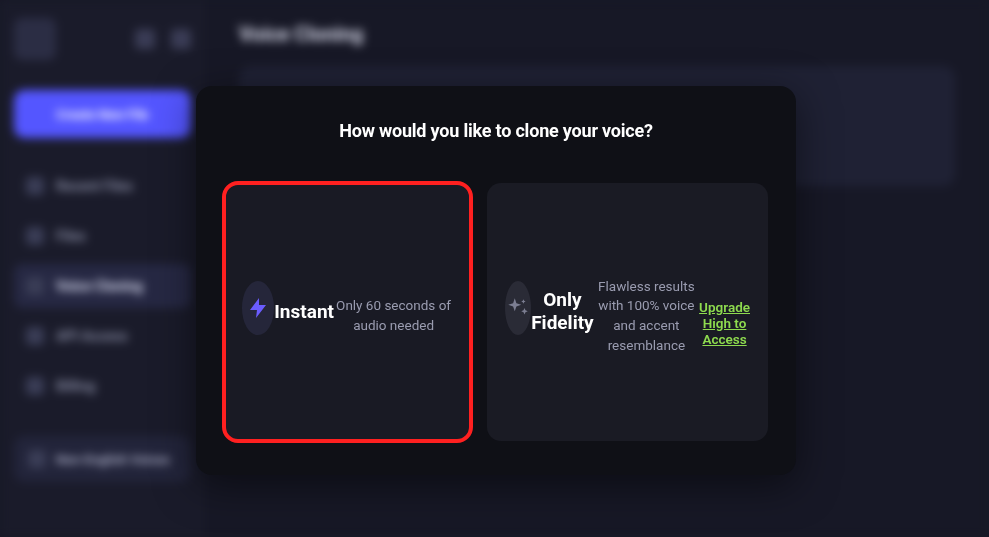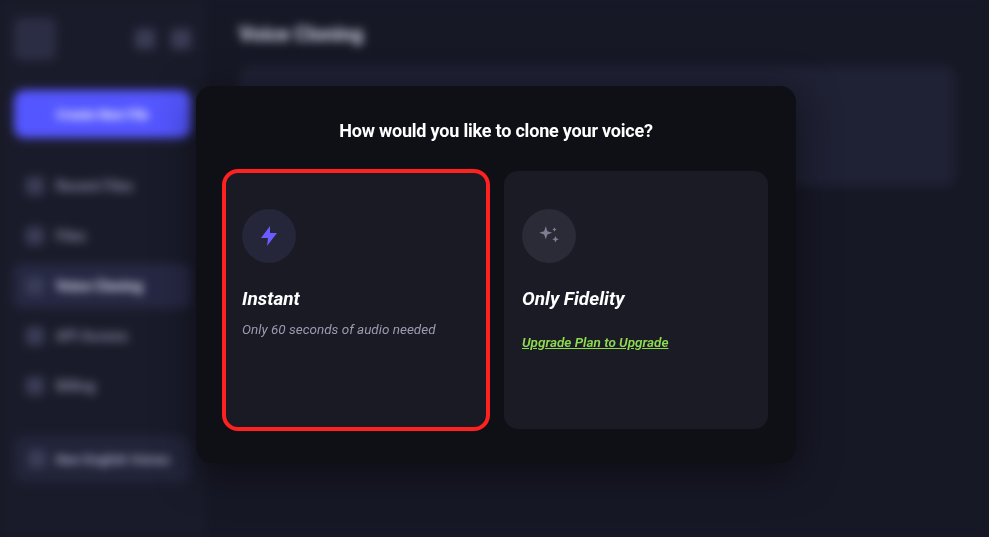--- a/index.html
+++ b/index.html
@@ -73,34 +73,33 @@
   .modal {
     position: absolute; left: 196px; top: 86px;
     width: 600px;
     background: #0f1016;
     border-radius: 16px;
     padding: 34px 28px;
     box-shadow: 0 10px 40px rgba(0,0,0,0.5);
   }
   .modal-title {
     text-align: center; font-size: 18px; font-weight: 700; color: #fff;
-    margin-bottom: 30px; letter-spacing: -0.2px;
+    margin-bottom: 42px; letter-spacing: -0.2px;
   }
   .cards {
     display: flex; gap: 16px;
   }
   .card {
     flex: 1; min-height: 258px;
     background: #1a1b24;
     border-radius: 14px;
     padding: 30px 18px 22px;
-    display: flex; flex-direction: column; align-items: flex-start;
+    display: flex; flex-direction: row; align-items: center;
     text-align: center;
     position: relative;
-    font-style: italic;
   }
   .card.highlight {
     outline: 4px solid #ff2020;
     outline-offset: -2px;
     background: #191a24;
   }
   .card-icon-wrap {
     width: 54px; height: 54px; border-radius: 50%;
     background: #25263a;
     display: flex; align-items: center; justify-content: center;
@@ -197,17 +196,18 @@
       <div class="card-icon-wrap gray">
         <span>
           <svg width="26" height="26" viewBox="0 0 24 24" fill="none">
             <path d="M9 3 L10.5 7.5 L15 9 L10.5 10.5 L9 15 L7.5 10.5 L3 9 L7.5 7.5 Z" fill="#7c7e92"></path>
             <path d="M18 12 L18.9 14.1 L21 15 L18.9 15.9 L18 18 L17.1 15.9 L15 15 L17.1 14.1 Z" fill="#7c7e92"></path>
             <path d="M17 4 L17.6 5.4 L19 6 L17.6 6.6 L17 8 L16.4 6.6 L15 6 L16.4 5.4 Z" fill="#7c7e92"></path>
           </svg>
         </span>
       </div>
       <div class="card-title">Only Fidelity</div>
-      <a class="upgrade-link">Upgrade Plan to Upgrade</a>
+      <div class="card-desc">Flawless results with 100% voice and accent resemblance</div>
+      <a class="upgrade-link">Upgrade High to Access</a>
     </div>
 
   </div>
 </div>
 
 </body></html>

